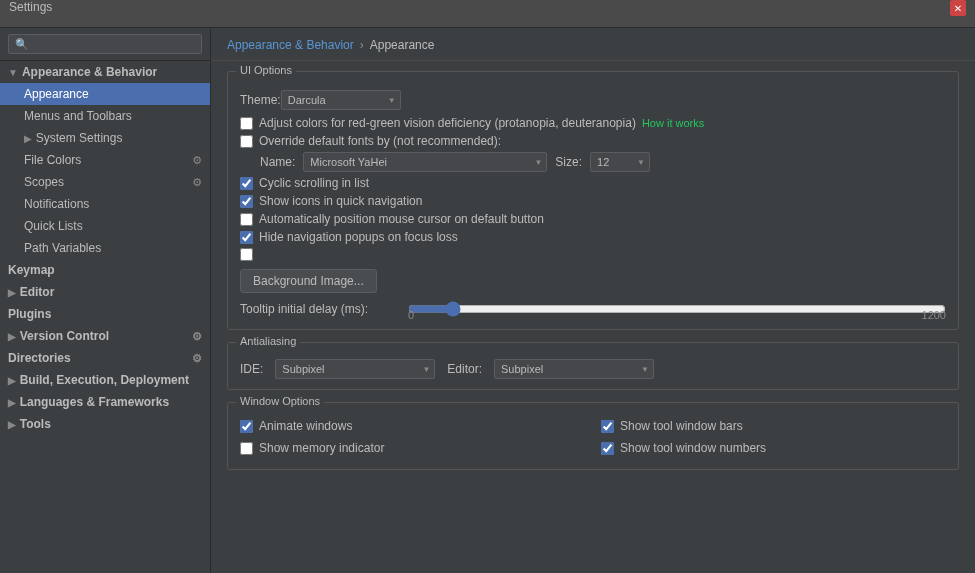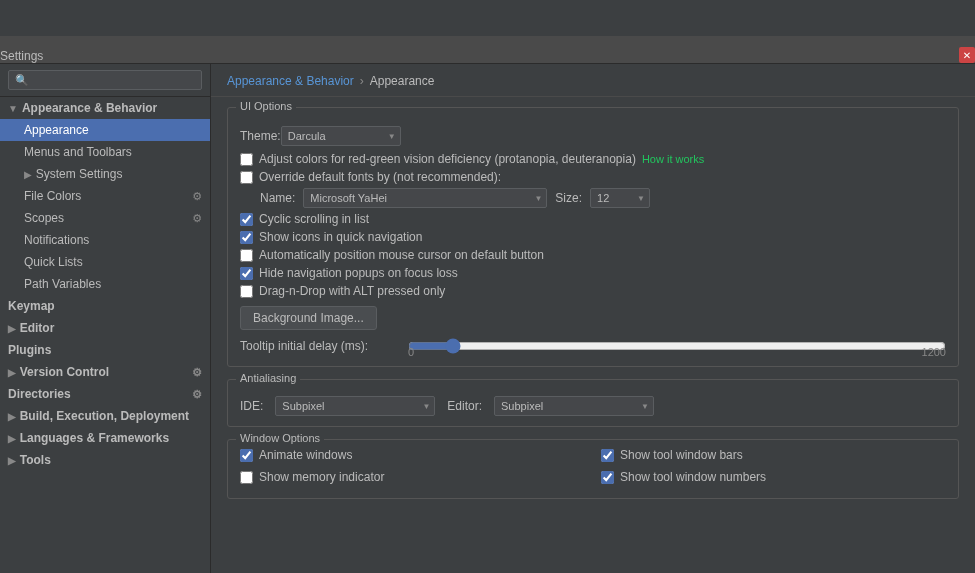--- a/index.html
+++ b/index.html
@@ -10,25 +10,24 @@
       color: #bbbbbb;
       width: 975px;
       height: 573px;
       overflow: hidden;
     }
 
     .title-bar {
       background: #4a4a4a;
       height: 28px;
       display: flex;
-      align-items: flex-end;
-      padding: 0 0;
+      align-items: flex-start;
+      padding: 0 9px;
       justify-content: space-between;
       border-bottom: 1px solid #2b2b2b;
-      margin-top: 36px;
     }
     .title-bar-title {
       font-size: 12px;
       color: #bbbbbb;
     }
     .title-bar-controls {
       display: flex;
       gap: 4px;
     }
     .title-bar-btn {
@@ -449,21 +448,20 @@
           <label for="auto-position" class="checkbox-label">Automatically position mouse cursor on default button</label>
         </div>
 
         <div class="checkbox-row">
           <input type="checkbox" id="hide-nav" checked="" style="">
           <label for="hide-nav" class="checkbox-label">Hide navigation popups on focus loss</label>
         </div>
 
         <div class="checkbox-row">
           <input type="checkbox" id="drag-n-drop" style="">
-          <label for="drag-n-drop" class="checkbox-label">Drag-n-Drop with ALT pressed only</label>
         </div>
 
         <div style="margin: 8px 0 6px;">
           <button class="btn">Background Image...</button>
         </div>
 
         <div class="slider-container">
           <span class="slider-label label">Tooltip initial delay (ms):</span>
           <div class="slider-track">
             <input type="range" min="0" max="1200" value="85" style="width: 100%;">
@@ -490,21 +488,21 @@
               <option>Subpixel</option>
               <option>Greyscale</option>
               <option>None</option>
             </select>
           </div>
         </div>
       </div>
 
       <div class="section-group">
         <span class="section-group-title">Window Options</span>
-        <div class="two-col" style="">
+        <div class="two-col" style="margin-top:8px;">
           <div class="checkbox-row">
             <input type="checkbox" id="animate-windows" checked="" style="">
             <label for="animate-windows" class="checkbox-label">Animate windows</label>
           </div>
           <div class="checkbox-row">
             <input type="checkbox" id="show-tool-bars" checked="" style="">
             <label for="show-tool-bars" class="checkbox-label">Show tool window bars</label>
           </div>
           <div class="checkbox-row">
             <input type="checkbox" id="show-memory" style="">

